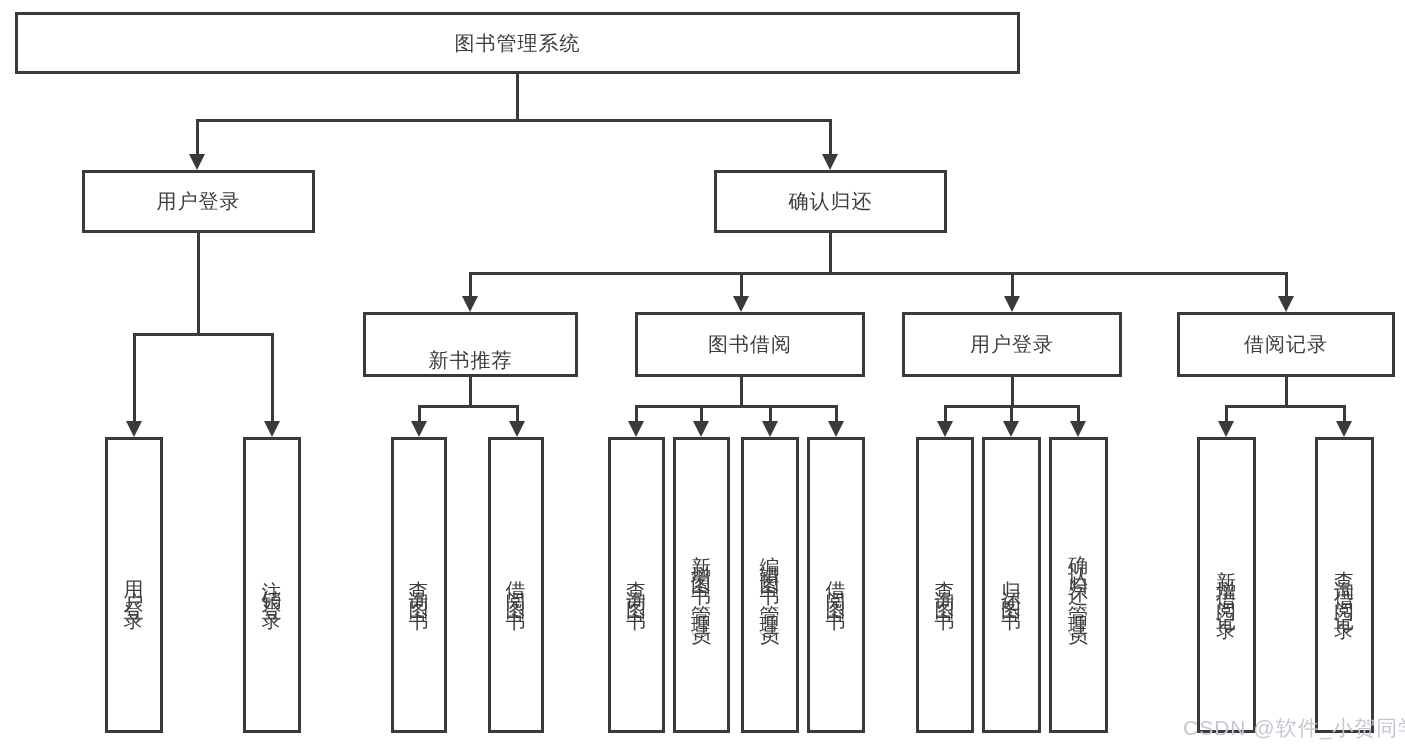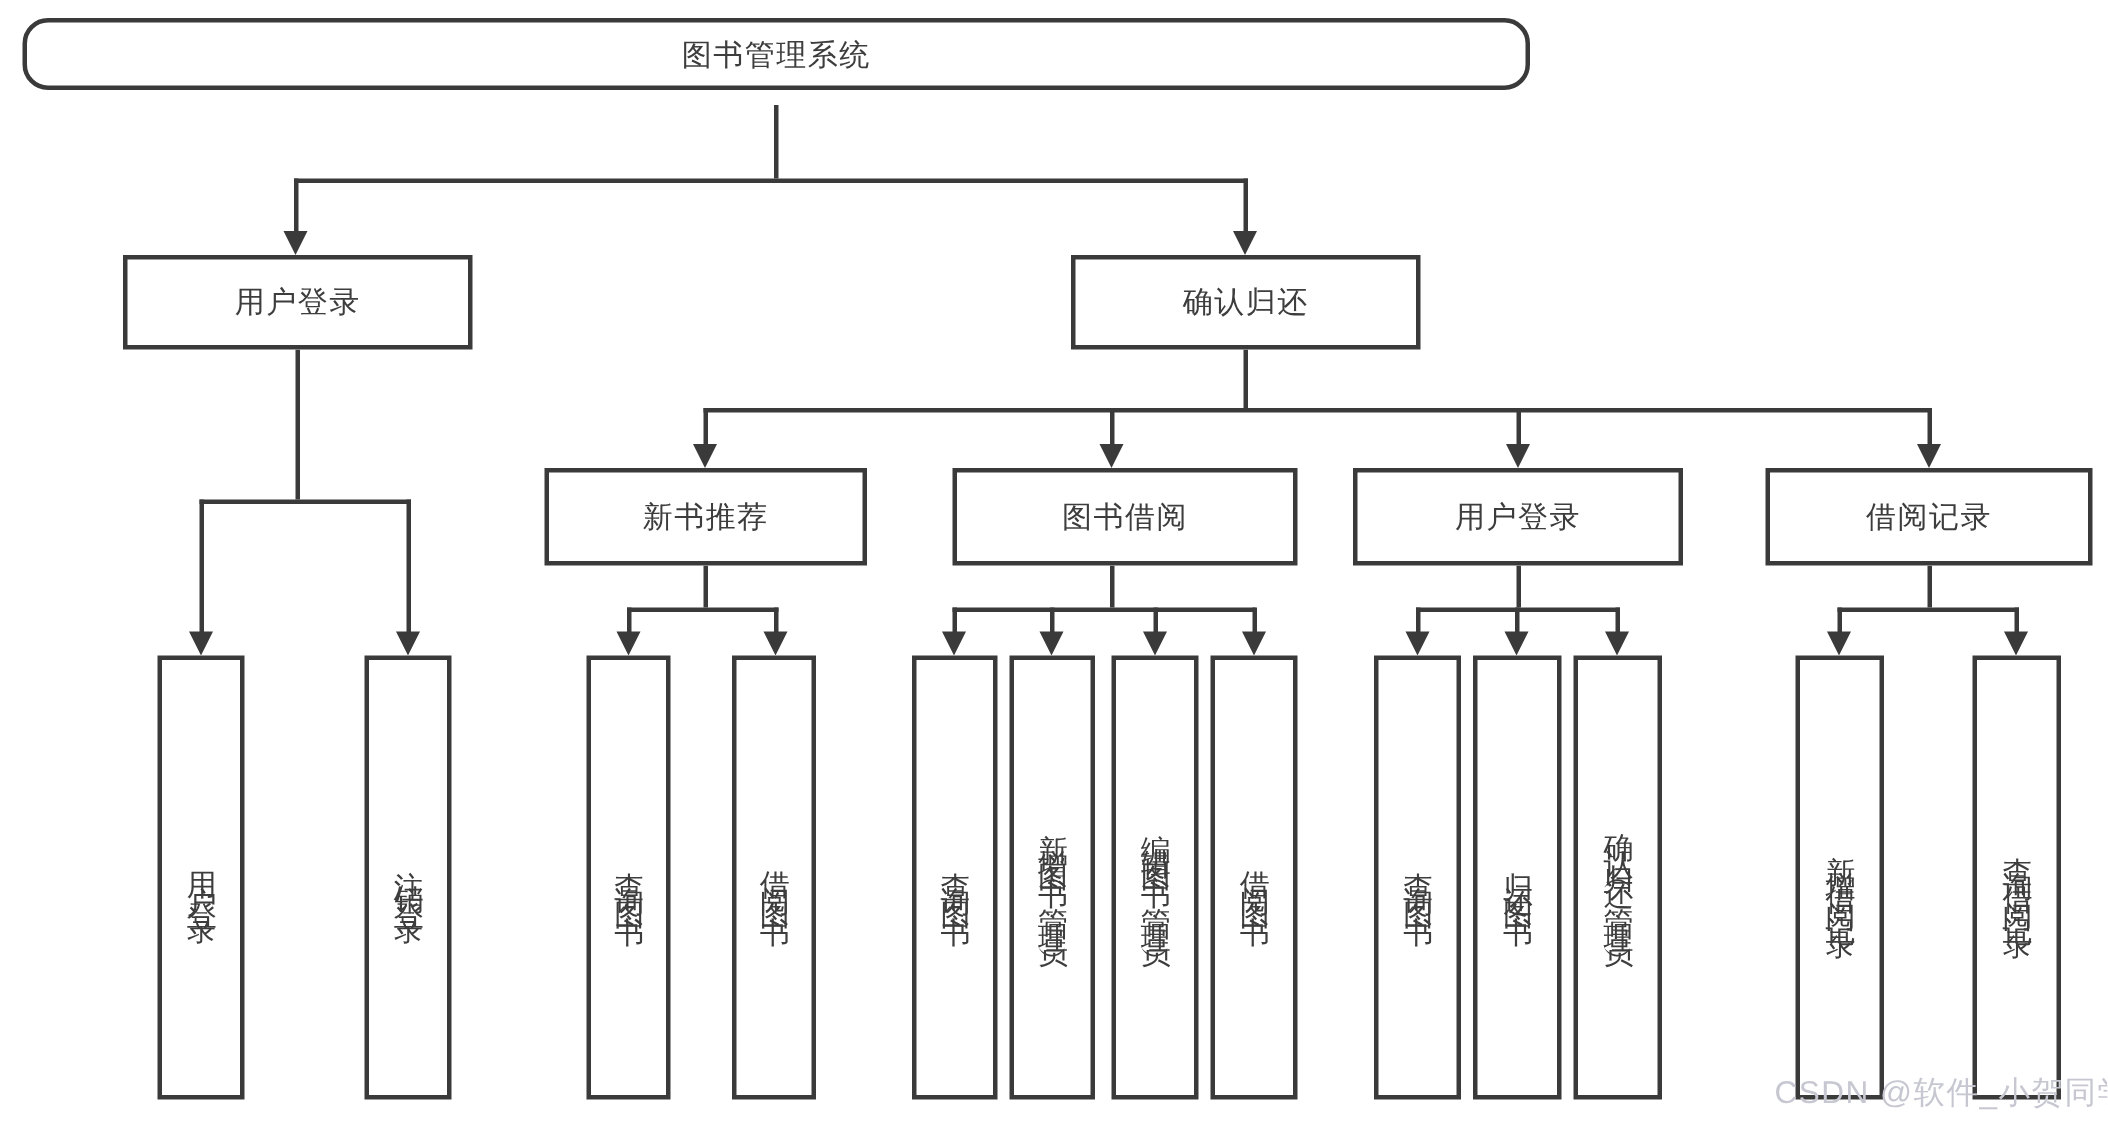--- a/index.html
+++ b/index.html
@@ -111,31 +111,31 @@
   <div class="v" style="left:1077px;top:405px;height:18px;"></div>
   <div class="arr" style="left:1070px;top:421px;"></div>
 
   <div class="v" style="left:1285px;top:377px;height:28px;"></div>
   <div class="h" style="left:1225px;top:405px;width:121px;"></div>
   <div class="v" style="left:1225px;top:405px;height:18px;"></div>
   <div class="arr" style="left:1218px;top:421px;"></div>
   <div class="v" style="left:1343px;top:405px;height:18px;"></div>
   <div class="arr" style="left:1336px;top:421px;"></div>
 
-  <div class="box h-box" style="left:15px;top:12px;width:1005px;height:48px;border-radius:17px;">
+  <div class="box h-box" style="left:15px;top:12px;width:1005px;height:62px;">
     <span>图书管理系统</span>
   </div>
   <div class="box h-box" style="left:82px;top:170px;width:233px;height:63px;">
     <span>用户登录</span>
   </div>
   <div class="box h-box" style="left:714px;top:170px;width:233px;height:63px;">
     <span>确认归还</span>
   </div>
 
-  <div class="box h-box" style="left:363px;top:312px;width:215px;height:65px;">
+  <div class="box h-box" style="left:363px;top:312px;width:215px;height:65px;align-items:flex-end;">
     <span>新书推荐</span>
   </div>
   <div class="box h-box" style="left:635px;top:312px;width:230px;height:65px;">
     <span>图书借阅</span>
   </div>
   <div class="box h-box" style="left:902px;top:312px;width:220px;height:65px;">
     <span>用户登录</span>
   </div>
   <div class="box h-box" style="left:1177px;top:312px;width:218px;height:65px;">
     <span>借阅记录</span>

